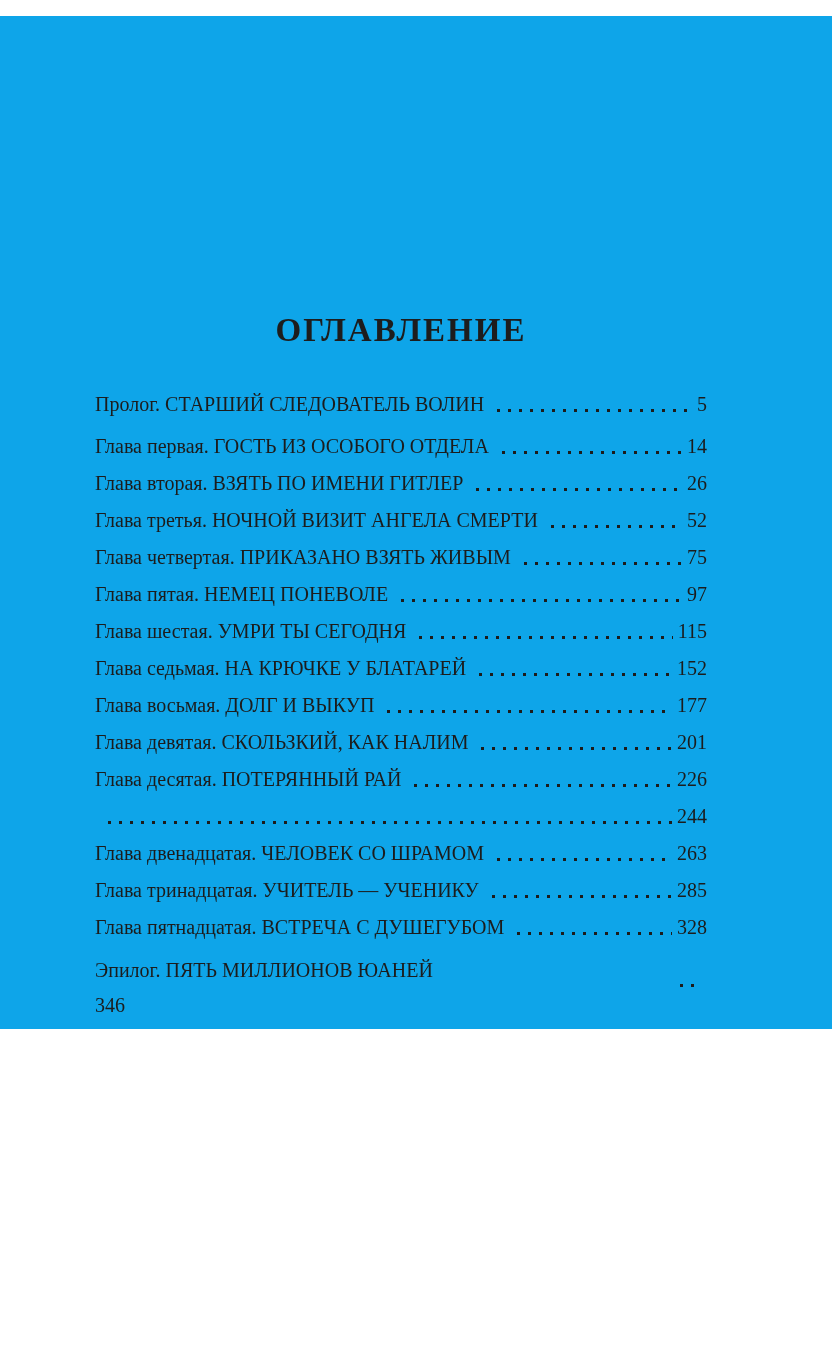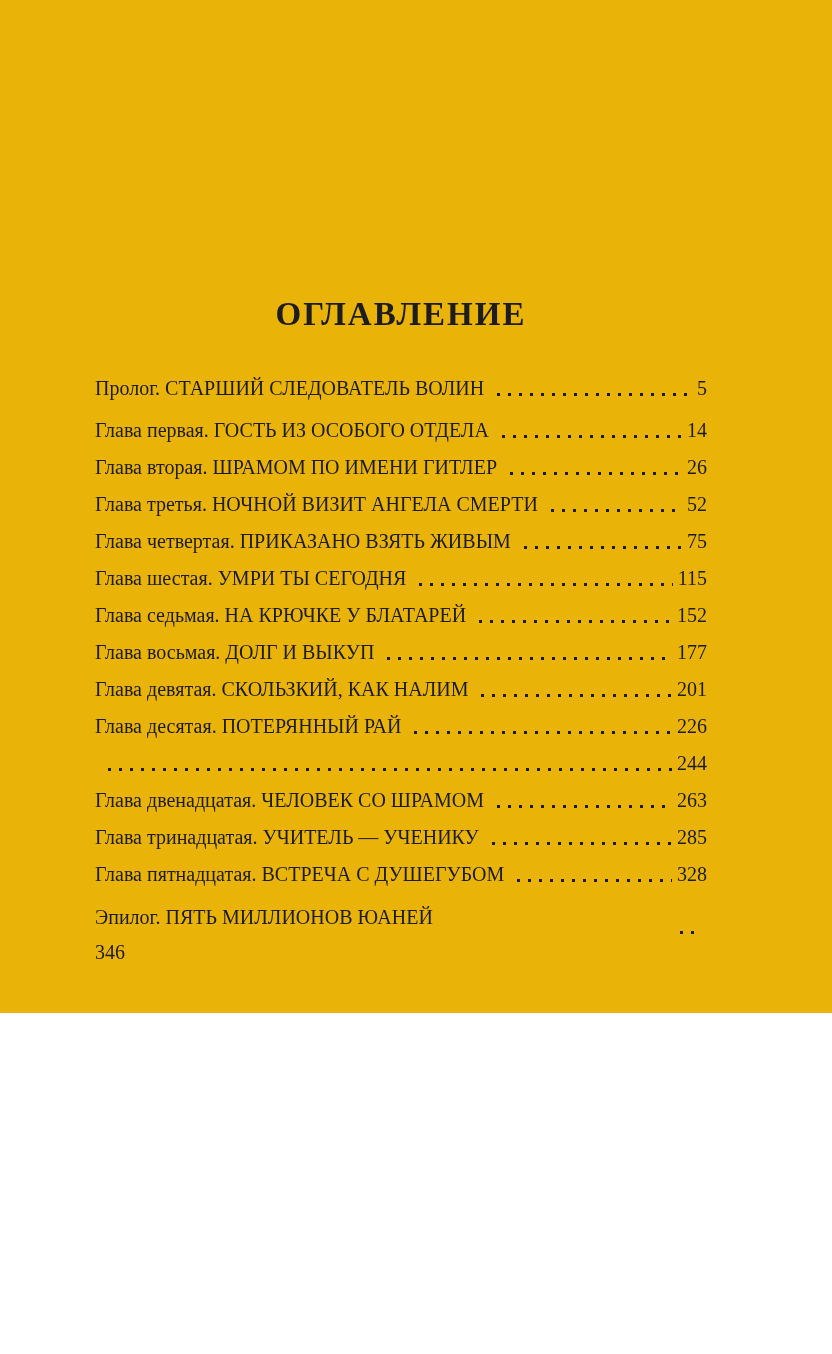--- a/index.html
+++ b/index.html
@@ -7,22 +7,22 @@
   html, body {
     background: #ffffff;
     font-family: "Liberation Serif", "DejaVu Serif", serif;
     color: #1c1c1c;
   }
 
   .page {
     position: relative;
     width: 832px;
     height: 1013px;
-    margin: 0 auto;
-    background: #eab308;
+    margin: 16px auto;
+    background: #0ea5e9;
     overflow: hidden;
   }
 
   .toc-wrap {
     padding-top: 296px;
     margin-left: 95px;
     width: 612px;
   }
 
   .toc-title {
@@ -87,37 +87,42 @@
     </div>
 
     <div class="chapter-list">
       <div class="toc-row">
         <span class="toc-label">Глава первая. ГОСТЬ ИЗ ОСОБОГО ОТДЕЛА</span>
         <span class="leader"></span>
         <span class="toc-page">14</span>
       </div>
 
       <div class="toc-row">
-        <span class="toc-label">Глава вторая. ШРАМОМ ПО ИМЕНИ ГИТЛЕР</span>
+        <span class="toc-label">Глава вторая. ВЗЯТЬ ПО ИМЕНИ ГИТЛЕР</span>
         <span class="leader"></span>
         <span class="toc-page">26</span>
       </div>
 
       <div class="toc-row">
         <span class="toc-label">Глава третья. НОЧНОЙ ВИЗИТ АНГЕЛА СМЕРТИ</span>
         <span class="leader"></span>
         <span class="toc-page">52</span>
       </div>
 
       <div class="toc-row">
         <span class="toc-label">Глава четвертая. ПРИКАЗАНО ВЗЯТЬ ЖИВЫМ</span>
         <span class="leader"></span>
         <span class="toc-page">75</span>
       </div>
 
+      <div class="toc-row">
+        <span class="toc-label">Глава пятая. НЕМЕЦ ПОНЕВОЛЕ</span>
+        <span class="leader"></span>
+        <span class="toc-page">97</span>
+      </div>
 
       <div class="toc-row">
         <span class="toc-label">Глава шестая. УМРИ ТЫ СЕГОДНЯ</span>
         <span class="leader"></span>
         <span class="toc-page">115</span>
       </div>
 
       <div class="toc-row">
         <span class="toc-label">Глава седьмая. НА КРЮЧКЕ У БЛАТАРЕЙ</span>
         <span class="leader"></span>

